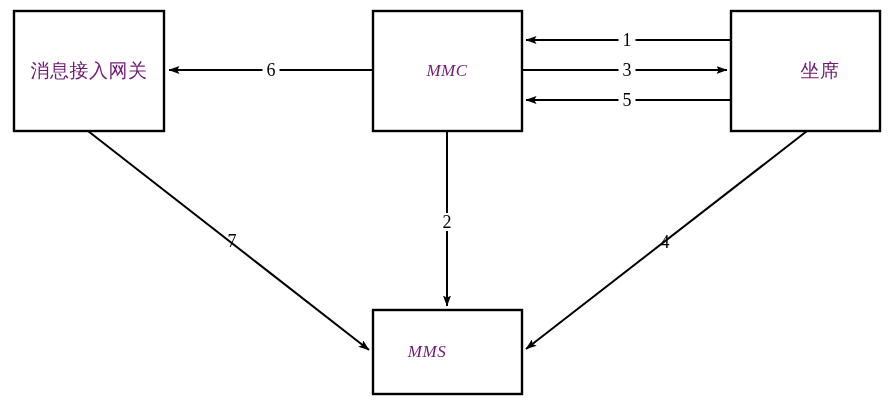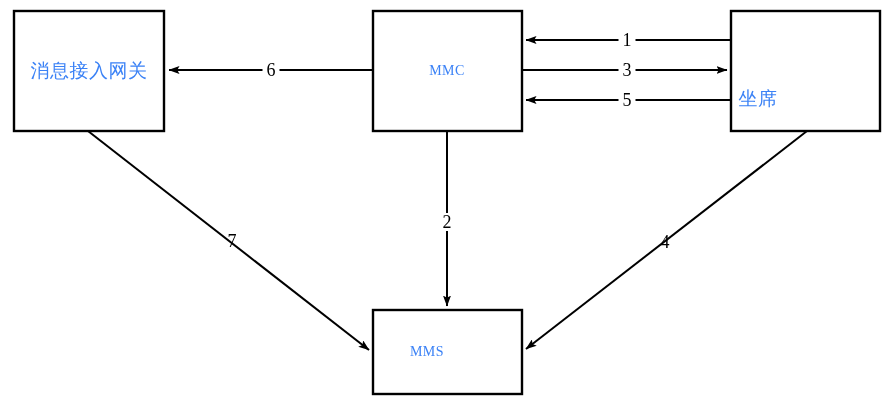--- a/index.html
+++ b/index.html
@@ -30,33 +30,34 @@
     stroke-width: 2.4;
   }
   .conn-line {
     stroke: #000000;
     stroke-width: 2;
     fill: none;
   }
   .node-label {
     position: absolute;
     font-family: "Liberation Serif", "DejaVu Serif", serif;
-    color: #3b82f6;
+    color: #701a75;
     text-align: center;
     white-space: nowrap;
     transform: translate(-50%, -50%);
     pointer-events: none;
   }
   .node-label.cjk {
     font-size: 19px;
     letter-spacing: 0.5px;
   }
   .node-label.latin {
-    font-size: 14px;
+    font-size: 17px;
     letter-spacing: 0.5px;
+    font-style: italic;
   }
   .edge-label {
     position: absolute;
     font-family: "Liberation Serif", "DejaVu Serif", serif;
     font-size: 18px;
     color: #000000;
     background: #ffffff;
     padding: 0 4px;
     line-height: 1;
     transform: translate(-50%, -50%);
@@ -90,21 +91,21 @@
 
     <line class="conn-line" x1="447" y1="131" x2="447" y2="306" marker-end="url(#arrowhead)"></line>
 
     <line class="conn-line" x1="88" y1="131" x2="369" y2="350" marker-end="url(#arrowhead)"></line>
 
     <line class="conn-line" x1="807" y1="131" x2="526" y2="349" marker-end="url(#arrowhead)"></line>
   </svg>
 
   <div class="node-label cjk" style="left:89px; top:71px;">消息接入网关</div>
   <div class="node-label latin" style="left:447px; top:71px;">MMC</div>
-  <div class="node-label cjk" style="left:758px; top:71px;margin-top:28px;">坐席</div>
+  <div class="node-label cjk" style="left:820px; top:71px;">坐席</div>
   <div class="node-label latin" style="left:427px; top:352px;">MMS</div>
 
   <div class="edge-label" style="left:627px; top:40px;">1</div>
   <div class="edge-label" style="left:447px; top:222px;">2</div>
   <div class="edge-label" style="left:627px; top:70px;">3</div>
   <div class="edge-label" style="left:665px; top:242px; background:transparent;">4</div>
   <div class="edge-label" style="left:627px; top:100px;">5</div>
   <div class="edge-label" style="left:271px; top:70px;">6</div>
   <div class="edge-label" style="left:232px; top:241px; background:transparent;">7</div>
 

